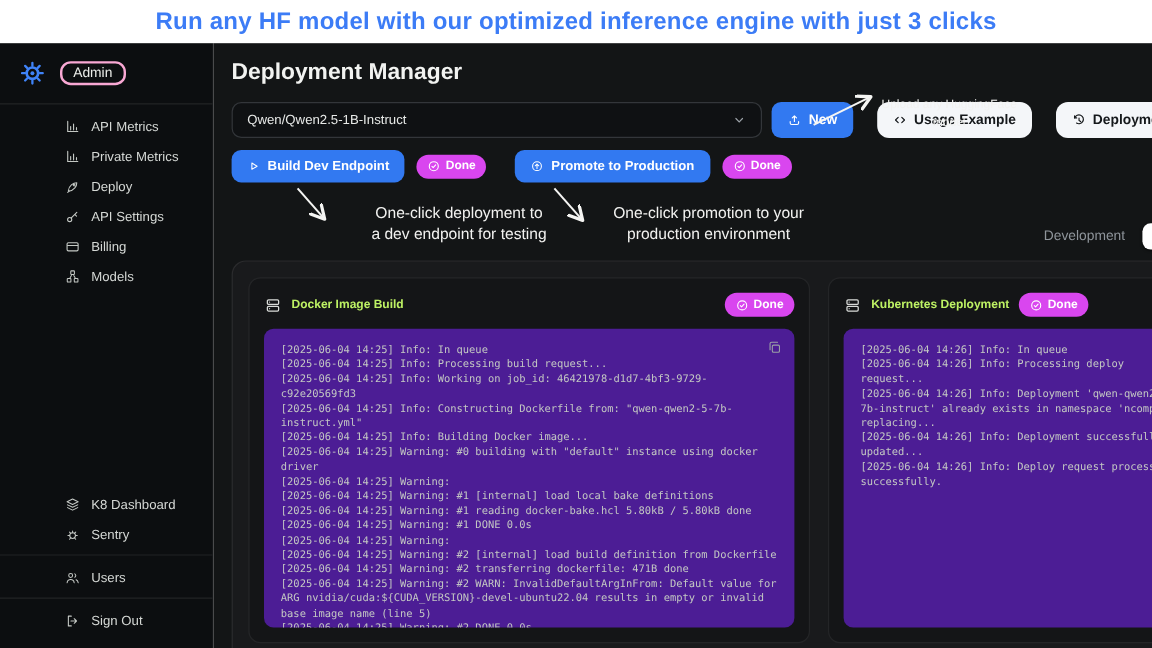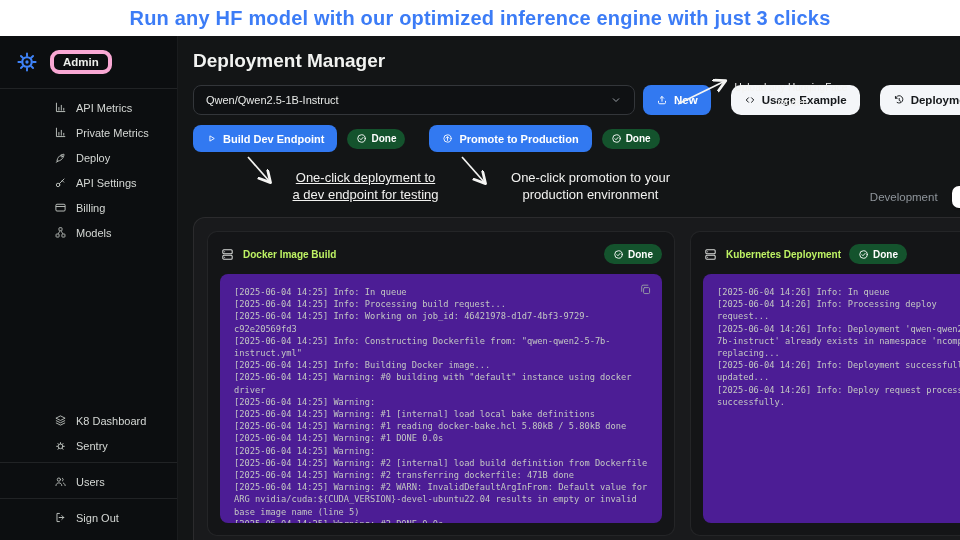--- a/index.html
+++ b/index.html
@@ -10,21 +10,21 @@
   .banner{height:36px;display:flex;align-items:center;justify-content:center;background:#ffffff;}
   .banner-title{color:#3c7cf6;font-size:20px;font-weight:bold;letter-spacing:.2px;}
 
   
   .app{display:flex;height:504px;}
 
   
   .sidebar{width:178px;background:#0c0e10;border-right:1px solid rgba(255,255,255,.06);
     display:flex;flex-direction:column;padding:8px 0 10px 0;color:#d5d8d5;flex:none;}
   .side-top{display:flex;align-items:center;gap:12px;padding:6px 16px 10px 16px;}
-  .admin-badge{border:4px solid #f9a8d4;border-radius:9px;padding:2px 9px;font-size:11.5px;color:#eceeea;font-weight:bold;}
+  .admin-badge{border:2px solid #f9a8d4;border-radius:9px;padding:2px 9px;font-size:11.5px;color:#eceeea;}
   .side-div{border-top:1px solid rgba(255,255,255,.09);margin:4px 0 6px 0;}
   .nav-item{display:flex;align-items:center;gap:9px;padding:6px 16px;font-size:11px;color:#d5d8d5;cursor:pointer;margin-left:38px;}
   .nav-icon{width:13px;height:13px;display:flex;align-items:center;justify-content:center;color:#c4c8c4;}
   .nav-icon svg{width:13px;height:13px;}
   .side-spacer{flex:1;}
 
   
   .main{flex:1;background:#131516;position:relative;padding:14px 25px 0 15px;color:#e9ebe9;}
   .page-title{font-size:19px;font-weight:bold;color:#f2f3f1;margin:0;}
 
@@ -34,27 +34,27 @@
   .chev{color:#9aa0a6;display:flex;}
   .btn{display:flex;align-items:center;gap:6px;height:30px;border-radius:8px;font-size:11.5px;
     padding:0 13px;cursor:pointer;border:none;white-space:nowrap;}
   .btn svg{flex:none;}
   .btn-blue{background:#3279f1;color:#fff;font-weight:600;}
   .btn-light{background:#f4f6f9;color:#15181b;font-weight:600;border-radius:10px;margin-left:12px;}
 
   .actions-row{display:flex;align-items:center;gap:10px;margin-top:10px;}
   .btn-action{height:27px;font-size:11px;}
   .gap-l{margin-left:14px;}
-  .done-badge{display:flex;align-items:center;gap:4px;height:20px;border-radius:10px;background:#14532d;
+  .done-badge{display:flex;align-items:center;gap:4px;height:20px;border-radius:10px;background:#d946ef;
     color:#fff;font-size:10px;font-weight:600;padding:0 9px;}
 
   .annotations-row{height:63px;position:relative;}
   .annotation{position:absolute;color:#f2f2f0;font-size:13px;line-height:17px;text-align:center;white-space:pre-line;}
   .anno-upload{left:518px;top:-110px;width:190px;font-size:10px;line-height:15px;margin-top:36px;}
-  .anno-dev{left:75px;top:17px;width:195px;text-decoration:underline;}
+  .anno-dev{left:92px;top:17px;width:195px;}
   .anno-prod{left:300px;top:17px;width:195px;}
   .arrow-layer{position:absolute;left:0;top:0;width:782px;height:504px;pointer-events:none;z-index:4;}
 
   .tabs{position:absolute;top:150px;right:25px;display:flex;align-items:center;gap:4px;}
   .tab{font-size:11.5px;padding:5px 10px;border-radius:7px;cursor:pointer;}
   .tab-inactive{color:#8f959b;}
   .tab-active{background:#ffffff;color:#101214;font-weight:600;box-shadow:0 1px 2px rgba(0,0,0,.5);}
 
   
   .card{margin-top:2px;height:345px;background:#191a1c;border:1px solid rgba(255,255,255,.08);

